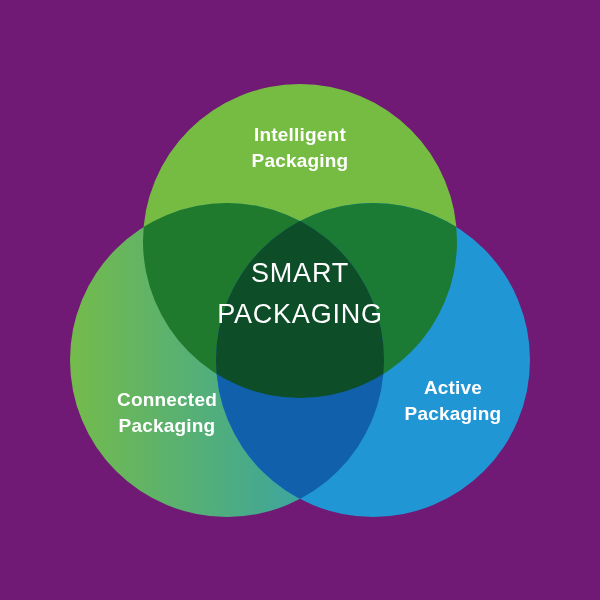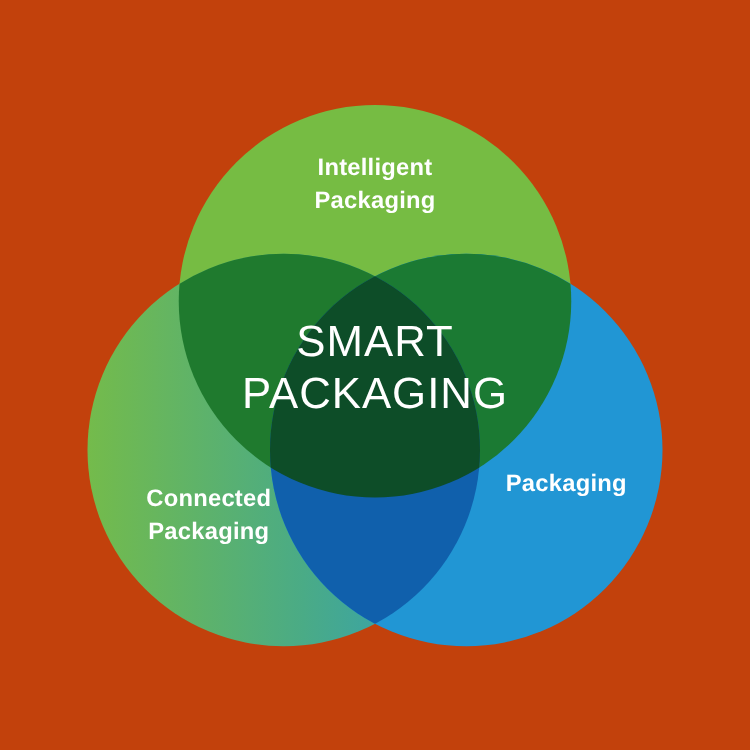--- a/index.html
+++ b/index.html
@@ -11,21 +11,21 @@
     width: 600px;
     height: 600px;
     background: #ffffff;
     font-family: "Liberation Sans", sans-serif;
     overflow: hidden;
   }
   #diagram-root {
     position: relative;
     width: 600px;
     height: 600px;
-    background: #c2410c;
+    background: #701a75;
   }
   #venn-svg {
     position: absolute;
     left: 0;
     top: 0;
     width: 600px;
     height: 600px;
     display: block;
   }
   .venn-label {
@@ -60,21 +60,21 @@
   }
   #label-center {
     position: absolute;
     left: 150px;
     top: 253px;
     width: 300px;
     text-align: center;
     color: #ffffff;
     font-family: "Liberation Sans", sans-serif;
     font-weight: 300;
-    font-size: 35px;
+    font-size: 27px;
     line-height: 41px;
     letter-spacing: 0.8px;
     white-space: nowrap;
     -webkit-font-smoothing: antialiased;
   }
   #label-center .line {
     display: block;
   }
 </style>
 </head>
@@ -136,20 +136,21 @@
     <span class="line">Intelligent</span>
     <span class="line">Packaging</span>
   </div>
 
   <div class="venn-label" id="label-left">
     <span class="line">Connected</span>
     <span class="line">Packaging</span>
   </div>
 
   <div class="venn-label" id="label-right">
+    <span class="line">Active</span>
     <span class="line">Packaging</span>
   </div>
 
   <div id="label-center">
     <span class="line">SMART</span>
     <span class="line">PACKAGING</span>
   </div>
 
 </div>
 

